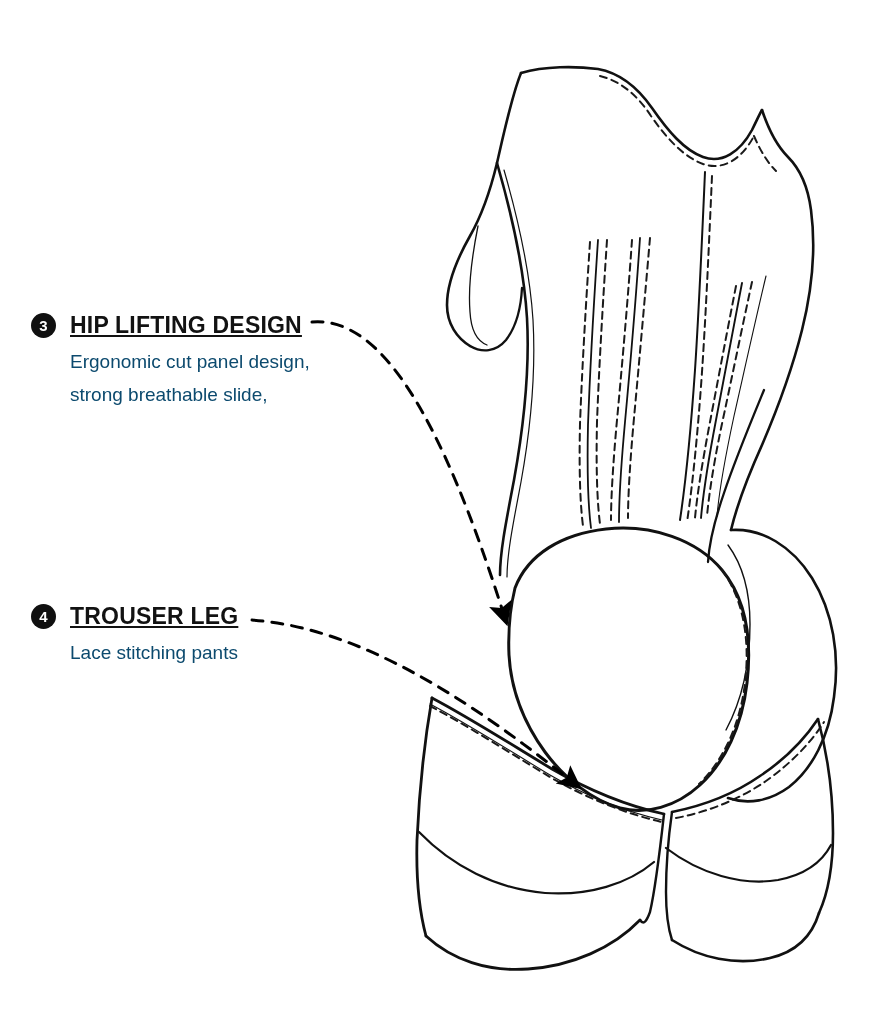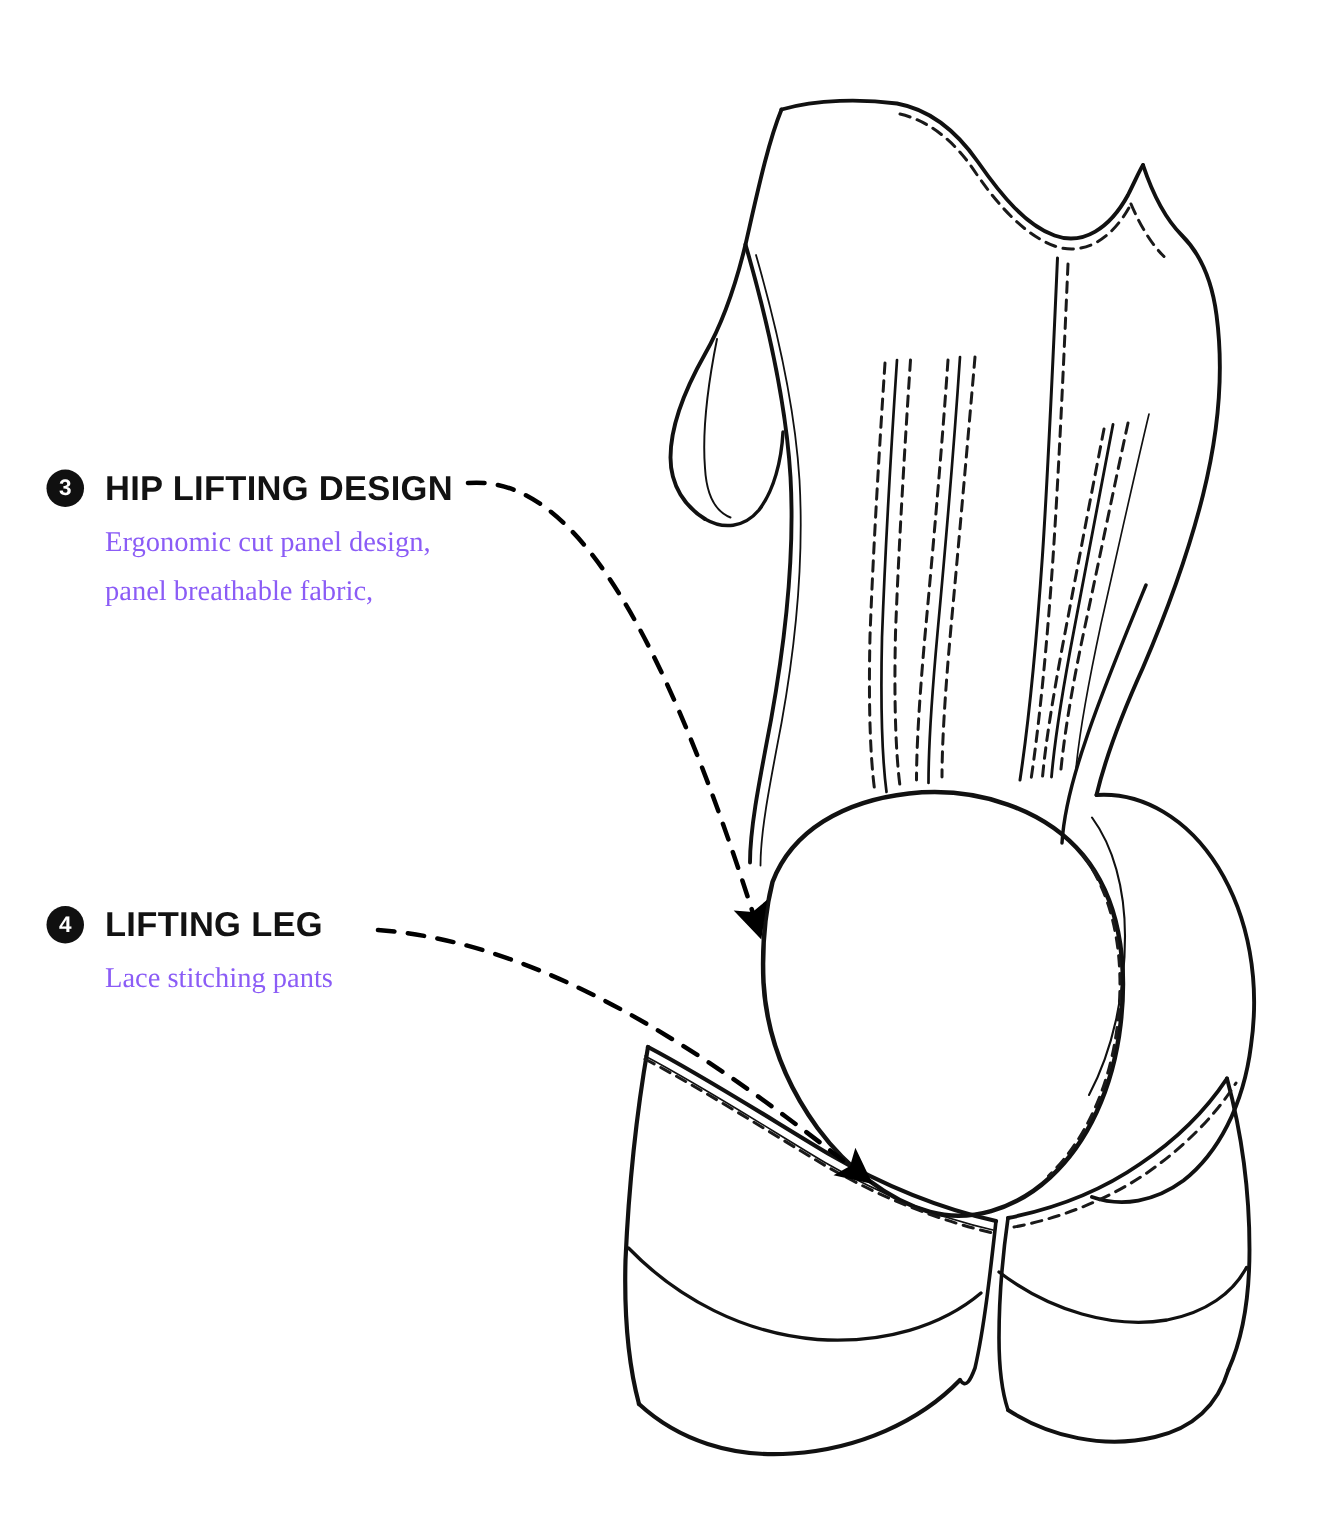--- a/index.html
+++ b/index.html
@@ -45,32 +45,33 @@
     flex: 0 0 auto;
     font-family: "Liberation Sans", sans-serif;
   }
   .callout-title {
     font-size: 23px;
     font-weight: bold;
     letter-spacing: 0.2px;
     color: #121212;
     white-space: nowrap;
     font-family: "Liberation Sans", sans-serif;
+    text-decoration: underline;
   }
   .callout-body {
     margin-left: 39px;
     margin-top: 12px;
   }
   .callout-body p {
     margin: 0 0 12px 0;
     font-size: 19px;
     line-height: 1.08;
-    color: #8b5cf6;
+    color: #0c4a6e;
     white-space: nowrap;
-    font-family: Liberation Serif, serif;
+    font-family: Liberation Sans, sans-serif;
   }
   #callout-3 { left: 31px; top: 310px; }
   #callout-4 { left: 31px; top: 601px; }
 </style>
 </head>
 <body>
 
 <div id="page">
 
   <svg id="illustration" viewBox="0 0 890 1016" xmlns="http://www.w3.org/2000/svg">
@@ -160,27 +161,27 @@
     </g>
   </svg>
 
   <div class="callout" id="callout-3">
     <div class="callout-head">
       <div class="badge">3</div>
       <div class="callout-title">HIP LIFTING DESIGN</div>
     </div>
     <div class="callout-body">
       <p>Ergonomic cut panel design,</p>
-      <p>panel breathable fabric,</p>
+      <p>strong breathable slide,</p>
     </div>
   </div>
 
   <div class="callout" id="callout-4">
     <div class="callout-head">
       <div class="badge">4</div>
-      <div class="callout-title">LIFTING LEG</div>
+      <div class="callout-title">TROUSER LEG</div>
     </div>
     <div class="callout-body">
       <p>Lace stitching pants</p>
     </div>
   </div>
 
 </div>
 
 </body></html>

